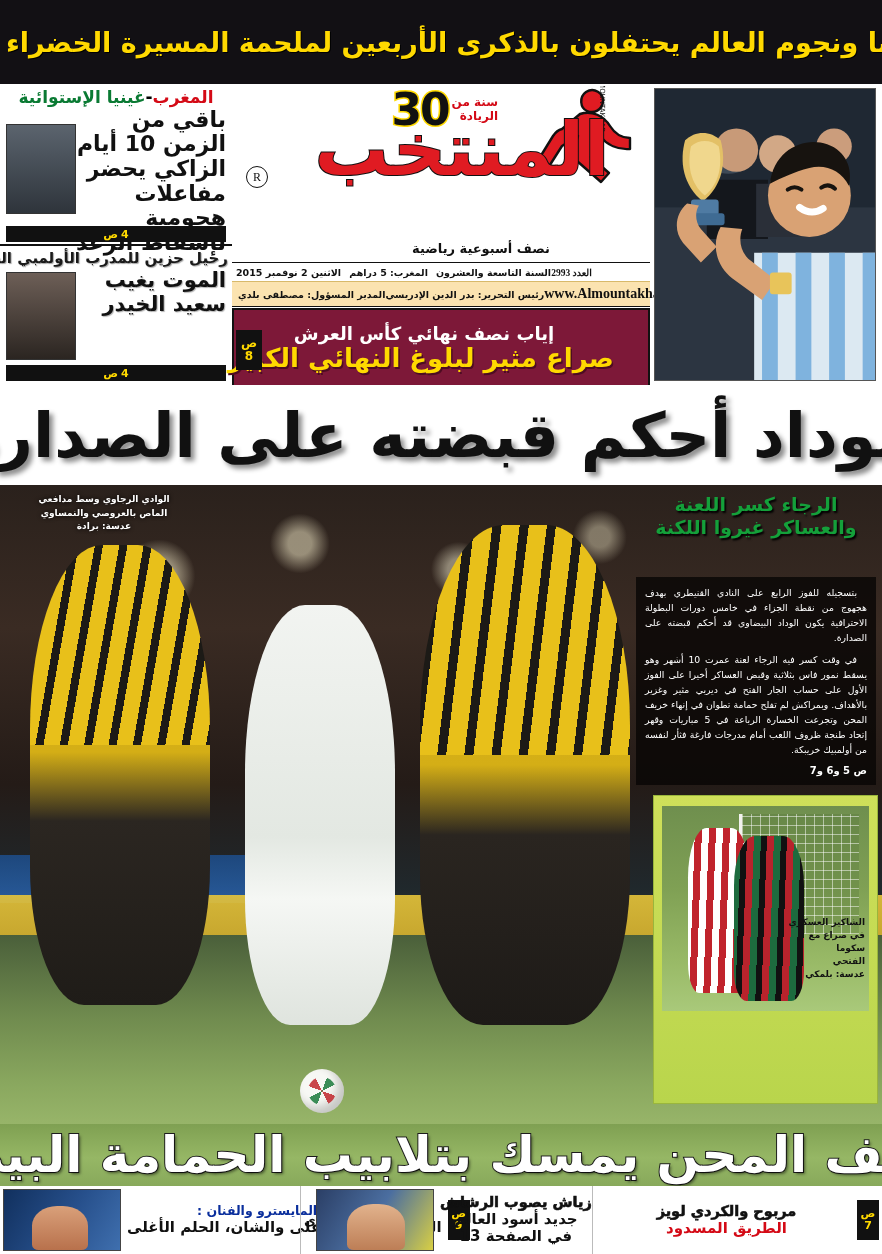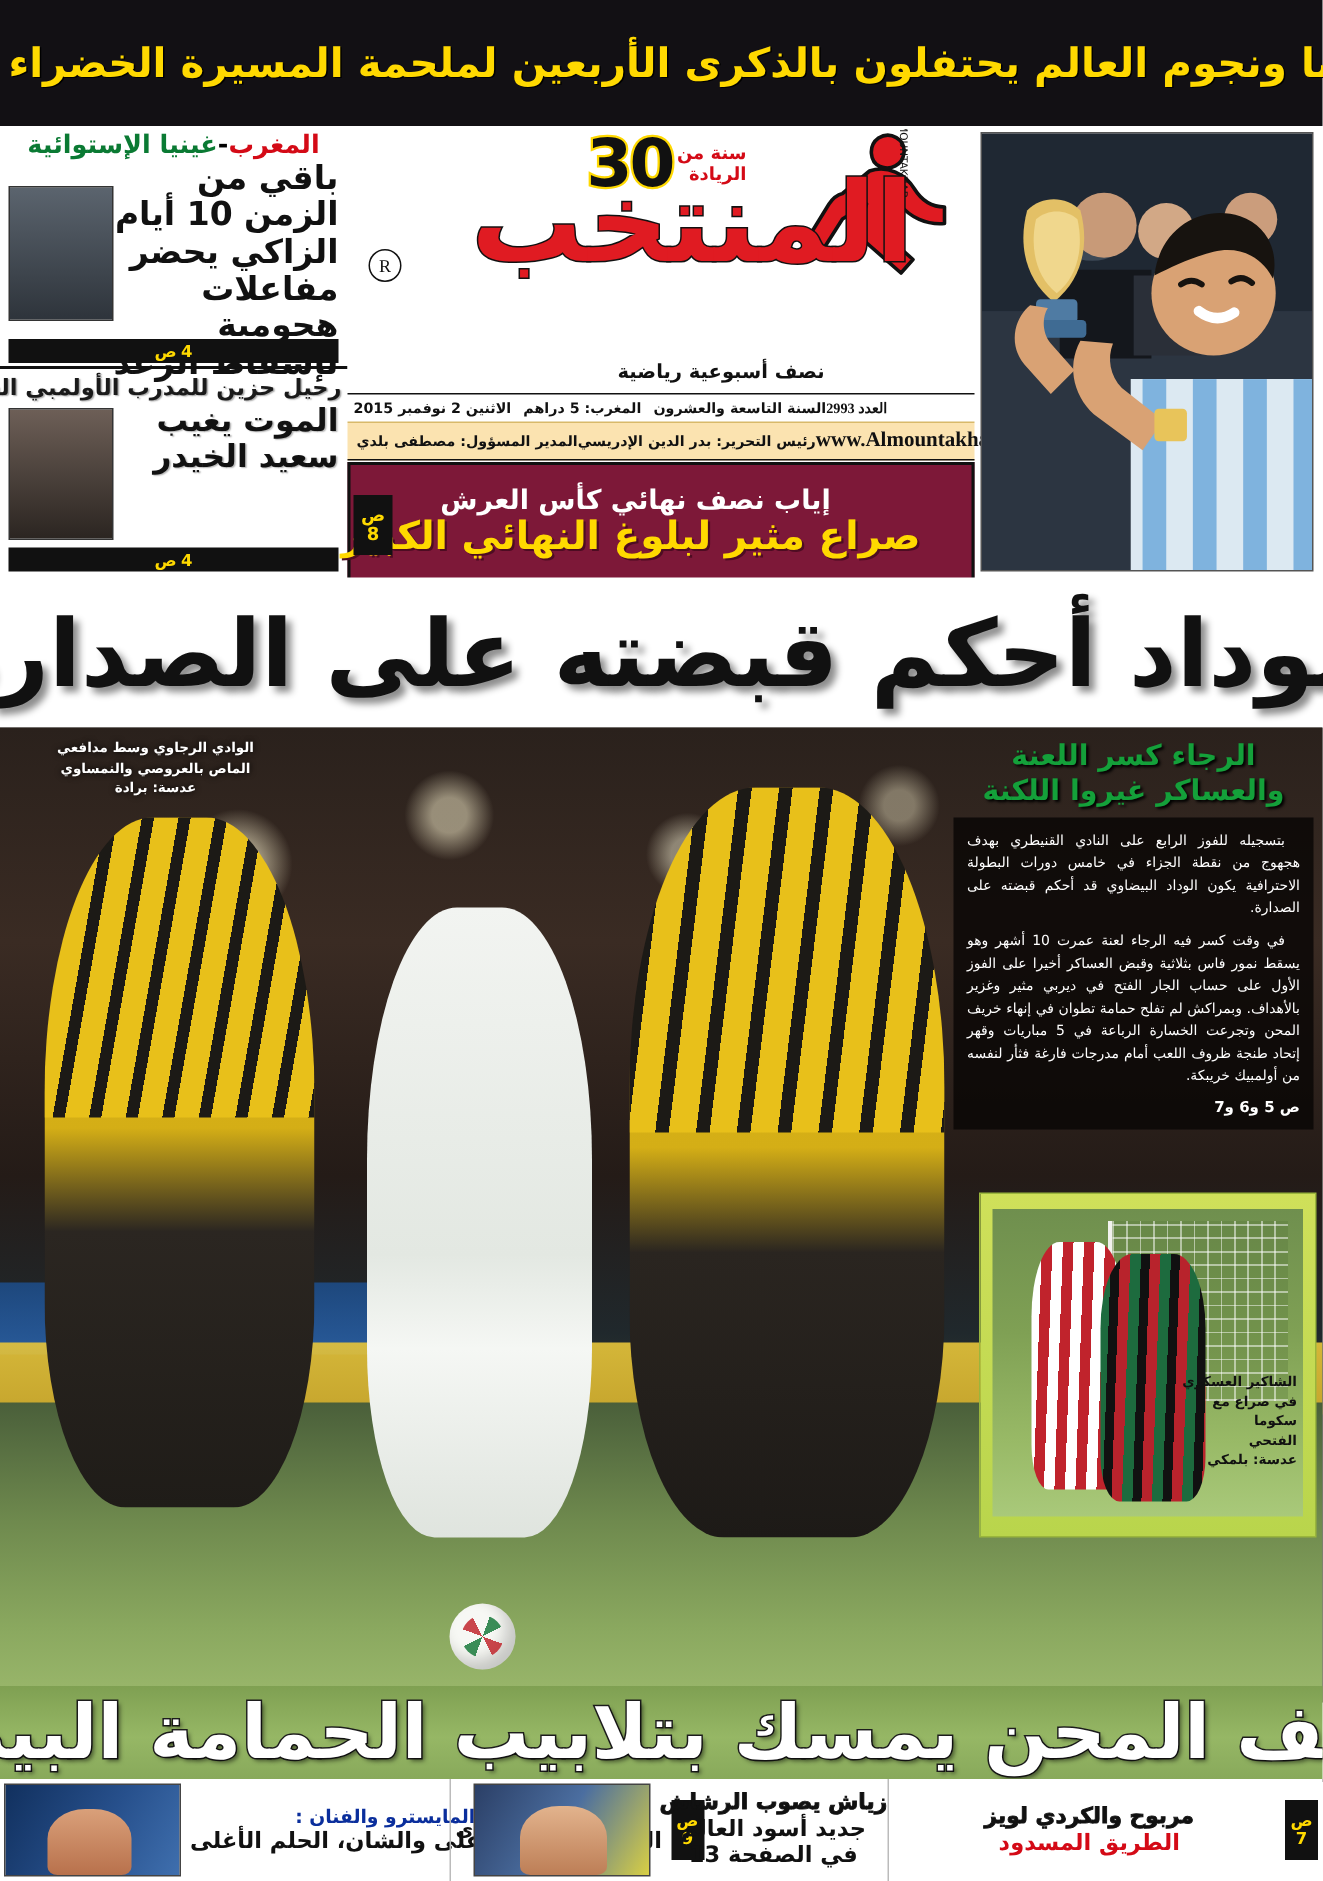--- a/index.html
+++ b/index.html
@@ -250,31 +250,32 @@
   .right-story .gr-head {
     color:#14a03a; font-size:19px; font-weight:bold; text-align:center;
     line-height:1.22; letter-spacing:-0.5px;
     text-shadow: 1.5px 1.5px 2px #000;
     padding: 2px 2px 6px 2px;
   }
   .right-story .body {
     background:rgba(8,6,5,.82); color:#fff;
     font-size:9.3px; line-height:1.62; text-align:justify;
     padding:8px 9px 6px 9px;
+    margin-top:32px;
   }
   .right-story .body p { margin-bottom:6px; text-indent:10px; }
   .right-story .body p:last-of-type { margin-bottom:0; }
   .right-story .pgs {
     color:#fff; font-size:10px; font-weight:bold; padding-top:6px;
     text-align:right;
   }
 
   
   .inset-photo {
-    position:absolute; left:653px; top:310px; width:225px; height:230px;
+    position:absolute; left:653px; top:310px; width:225px; height:309px;
     background:linear-gradient(#cfe05a,#b9d54c);
     border:1px solid #9ab63c; padding:10px 8px 6px 8px;
   }
   .inset-inner {
     position:relative; width:100%; height:205px; overflow:hidden;
     background:linear-gradient(#6f8f4e 0%, #7fa054 40%, #98b966 75%, #a9c97a 100%);
   }
   .inset-goal {
     position:absolute; right:10px; top:8px; width:120px; height:120px;
     background:

